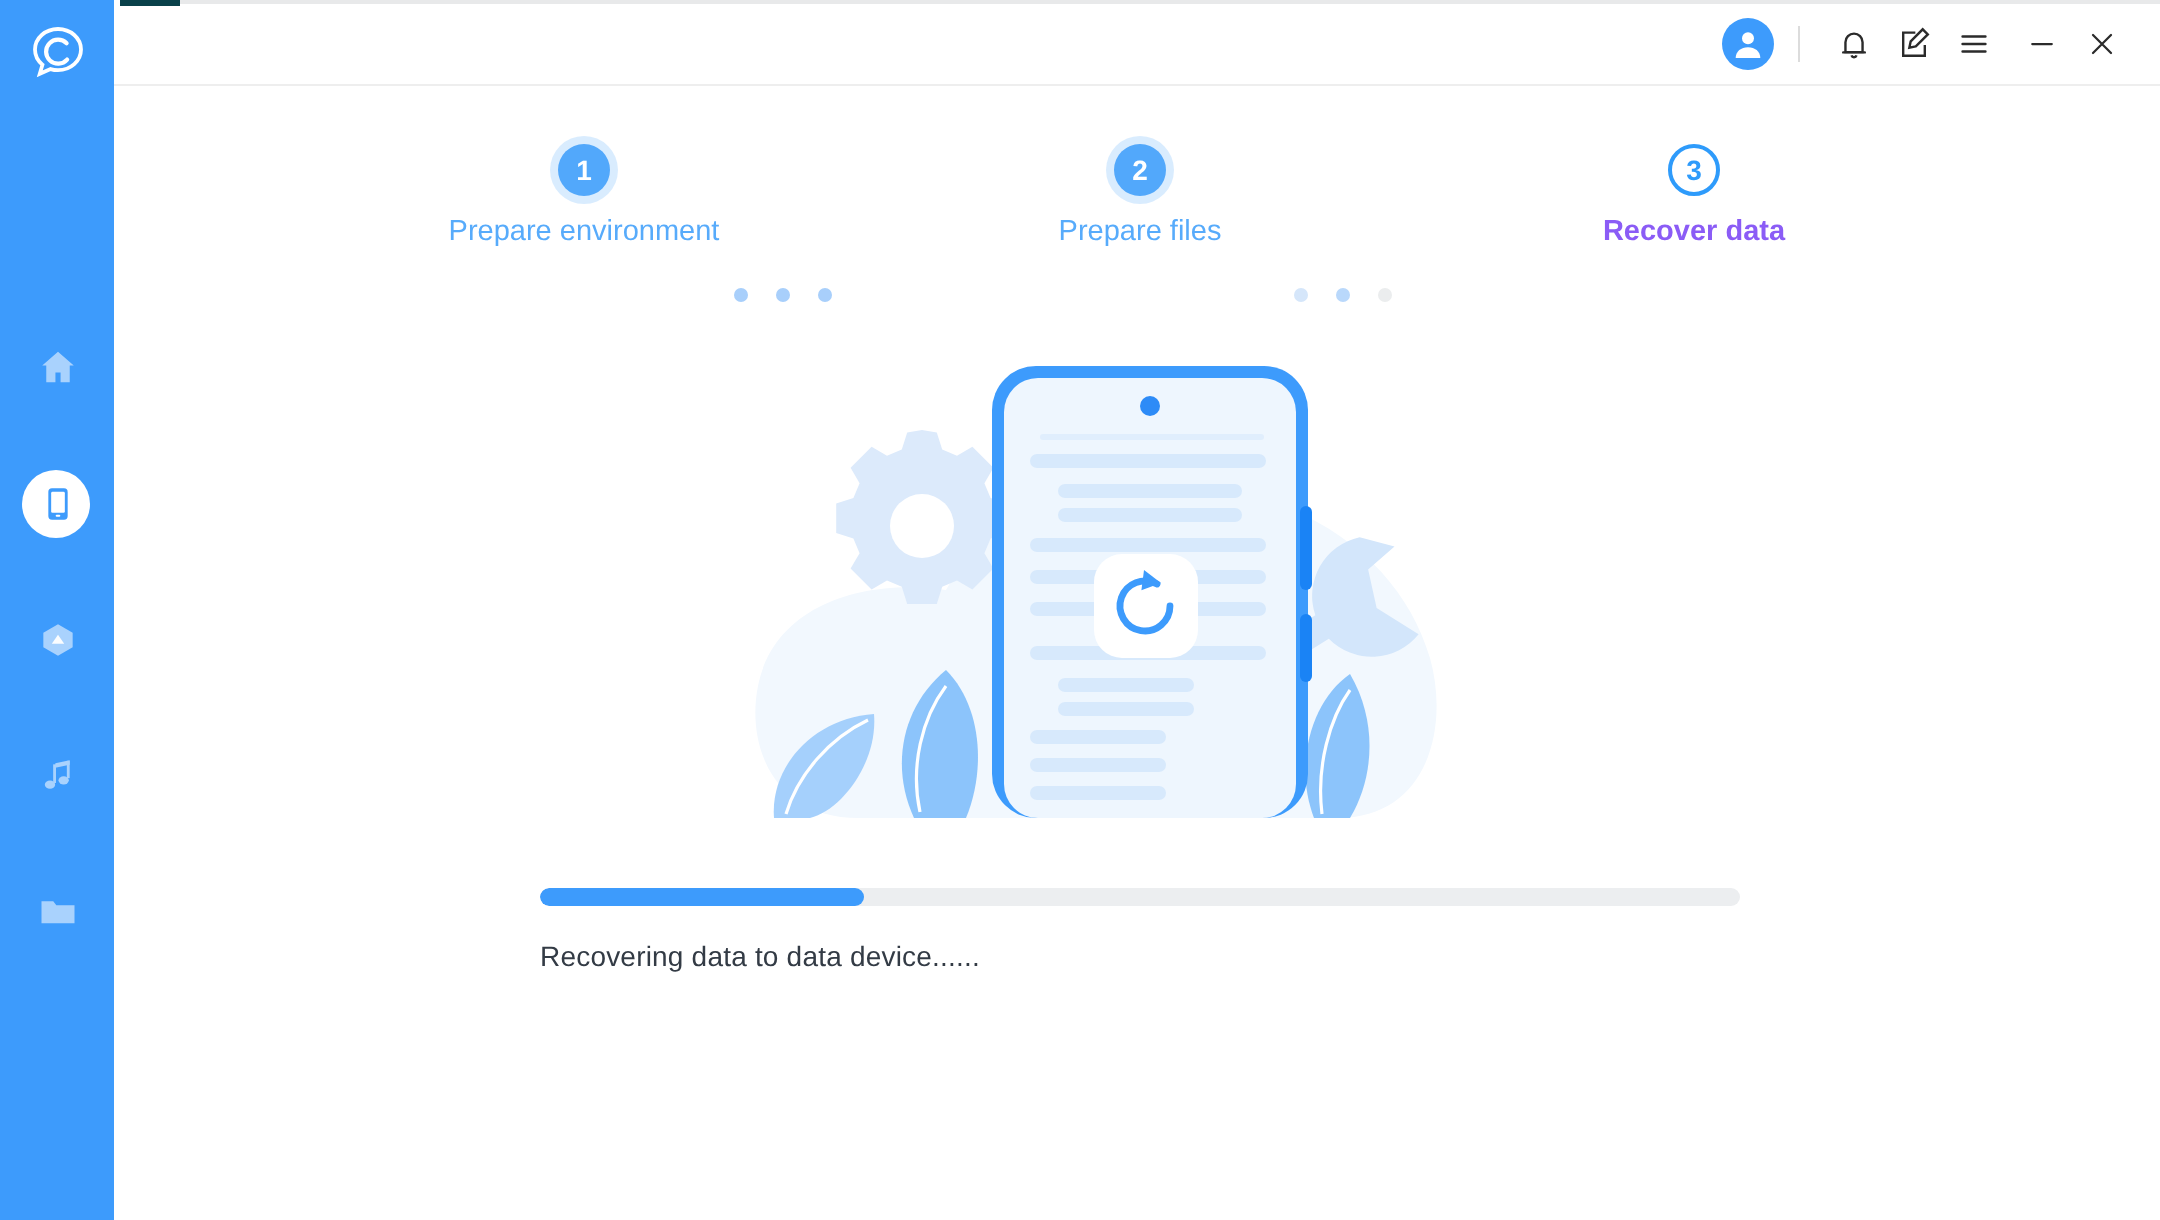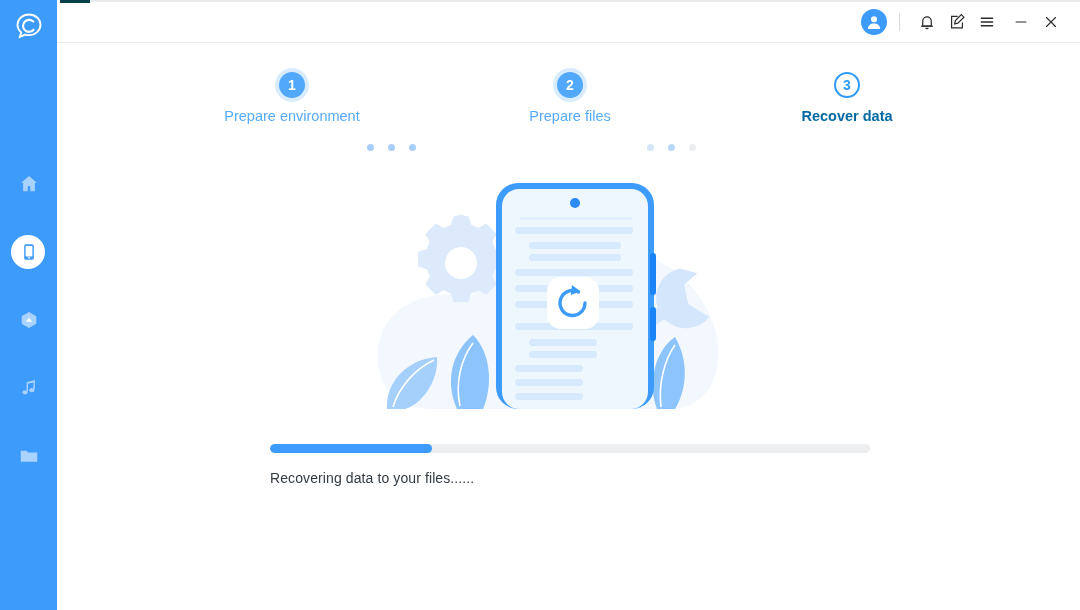--- a/index.html
+++ b/index.html
@@ -117,21 +117,21 @@
     left: -4px; top: -4px;
   }
   .step-badge .num { position: relative; z-index: 2; }
   .step.done .step-badge { background: #53a8fb; color: #ffffff; }
   .step.done .step-badge .halo { background: rgba(83,168,251,0.22); }
   .step.active .step-badge {
     background: #ffffff; color: #2e9bfb; border: 2px solid #2e9bfb;
   }
   .step-label { font-size: 14.5px; white-space: nowrap; }
   .step.done .step-label { color: #57abfb; }
-  .step.active .step-label { color: #0369a1; font-weight: bold; }
+  .step.active .step-label { color: #8b5cf6; font-weight: bold; }
 
   .dots { position: absolute; top: 82px; display: flex; gap: 14px; }
   .dot { width: 7px; height: 7px; border-radius: 50%; }
 
   
   .illus {
     position: absolute; top: 170px; left: 57px;
     width: 1023px; height: 245px;
     display: flex; align-items: center; justify-content: center;
     z-index: 10;
@@ -374,16 +374,16 @@
         </g>
       </g>
 
     </svg>
   </div>
 
   <div class="progress-wrap">
     <div class="track">
       <div class="fill" id="progress-fill" style="width: 27%;"></div>
     </div>
-    <div class="status">Recovering data to your files......</div>
+    <div class="status">Recovering data to data device......</div>
   </div>
 
 </div>
 
 </body></html>

